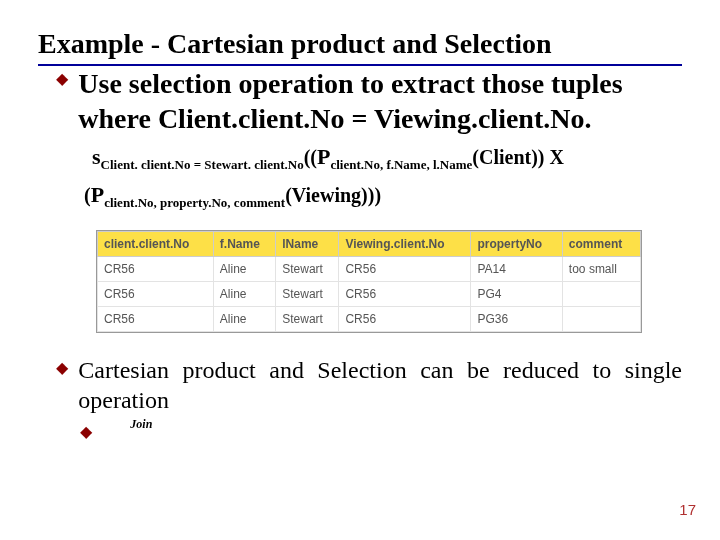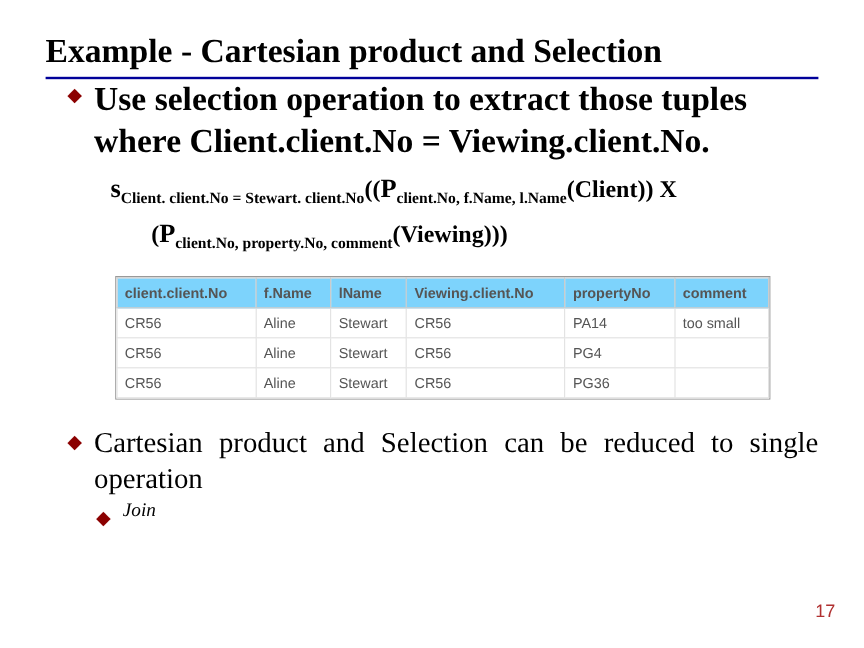--- a/index.html
+++ b/index.html
@@ -46,35 +46,35 @@
   .formula .sym {
     font-family: "Symbol", "Times New Roman", serif;
     font-size: 22px;
   }
   .formula .sub {
     font-size: 13px;
     vertical-align: sub;
     font-weight: bold;
   }
   .formula-line2 {
-    margin-left: 88px;
+    margin-left: 46px;
   }
   .table-wrap {
     margin: 18px 40px 22px 58px;
     border: 1px solid #999;
   }
   table {
     width: 100%;
     border-collapse: collapse;
     font-family: Arial, Helvetica, sans-serif;
     font-size: 12px;
     background: #fff;
   }
   th {
-    background: #7dd3fc;
+    background: #fde047;
     color: #555;
     font-weight: bold;
     text-align: left;
     padding: 5px 6px;
     border: 1px solid #ccc;
     white-space: nowrap;
   }
   td {
     padding: 5px 6px;
     border: 1px solid #e3e3e3;
@@ -90,23 +90,24 @@
     line-height: 1.25;
   }
   .join-row {
     margin-left: 42px;
     margin-top: 2px;
   }
   .join-row .bullet {
     margin-top: 5px;
   }
   .join-text {
-    font-size: 16px;
-    font-weight: normal;
+    font-size: 12px;
+    font-weight: bold;
     font-style: italic;
+    margin-left: 28px;
   }
   .page-num {
     position: absolute;
     bottom: 22px;
     right: 24px;
     color: #b03030;
     font-size: 15px;
     font-family: Arial, sans-serif;
   }
 </style>

